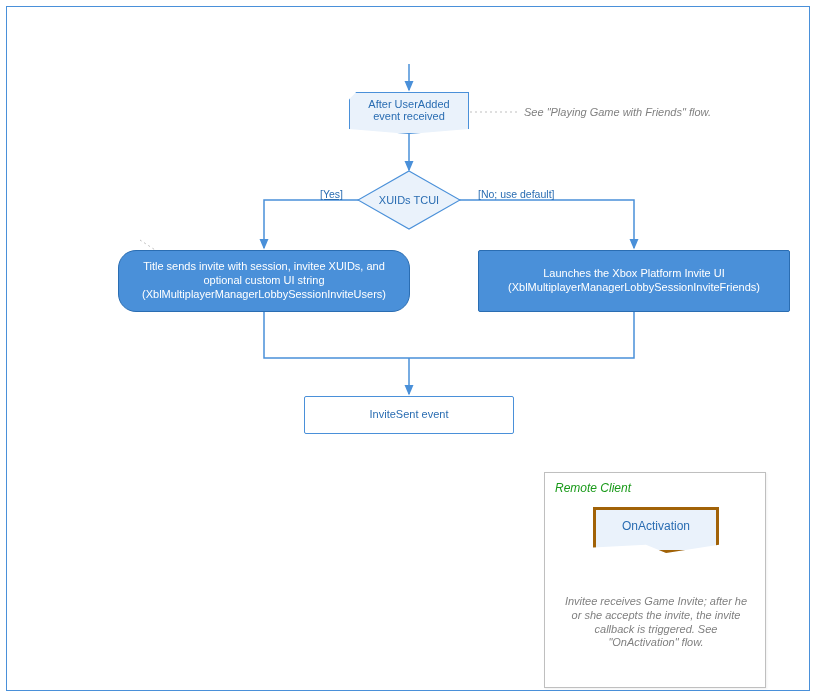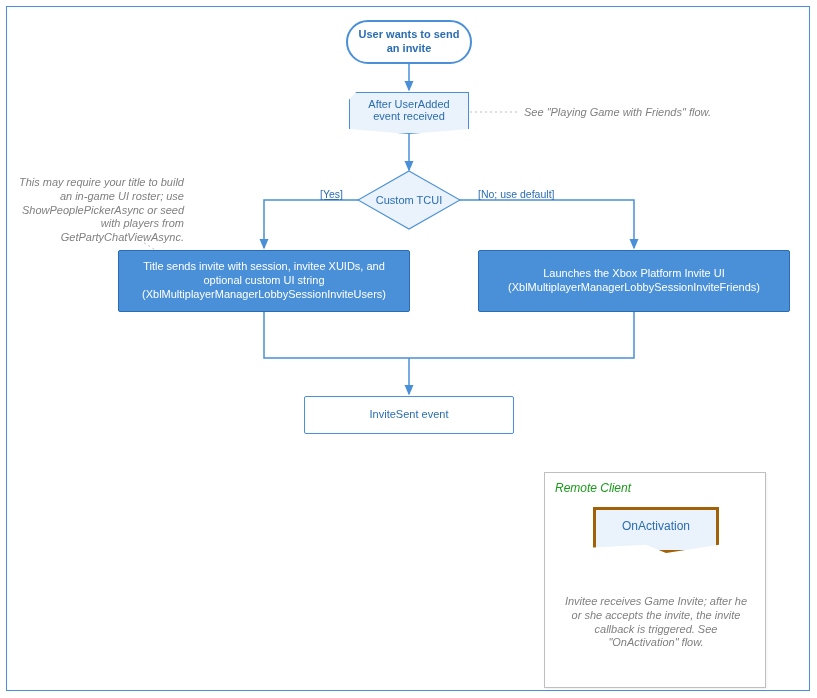--- a/index.html
+++ b/index.html
@@ -166,47 +166,41 @@
     <line x1="264" y1="230" x2="188" y2="230" stroke="#bfbfbf" stroke-width="1" stroke-dasharray="2,3" visibility="hidden"></line>
     <line x1="175" y1="263" x2="140" y2="240" stroke="#bfbfbf" stroke-width="1" stroke-dasharray="2,3"></line>
 
     <polyline points="264,312 264,358 409,358" fill="none" stroke="#4a90d9" stroke-width="1.5"></polyline>
     <polyline points="634,312 634,358 409,358" fill="none" stroke="#4a90d9" stroke-width="1.5"></polyline>
     <line x1="409" y1="358" x2="409" y2="394" stroke="#4a90d9" stroke-width="1.5" marker-end="url(#arrow)"></line>
 
     <line x1="654" y1="540" x2="654" y2="580" stroke="#bfbfbf" stroke-width="1" stroke-dasharray="2,3"></line>
   </svg>
 
-  <div class="shape terminator" style="left:346px; top:20px; width:126px; height:44px;">
-    <span>User wants to send an invite</span>
-  </div>
 
   <div class="data-shape" style="left:349px; top:92px; width:120px; height:42px;">
     <span>After UserAdded event received</span>
   </div>
 
   <div class="annotation right" style="left:524px; top:106px; width:200px;">
     <span>See "Playing Game with Friends" flow.</span>
   </div>
 
   <div class="decision-wrap" style="left:357px; top:170px; width:104px; height:60px;">
     <svg width="104" height="60" viewBox="0 0 104 60">
       <polygon points="52,1 103,30 52,59 1,30" fill="#eaf2fb" stroke="#4a90d9" stroke-width="1.2"></polygon>
     </svg>
-    <span class="decision-label">Custom TCUI</span>
+    <span class="decision-label">XUIDs TCUI</span>
   </div>
 
   <div class="branch-label" style="left:320px; top:188px;text-decoration:underline;">[Yes]</div>
   <div class="branch-label" style="left:478px; top:188px;">[No; use default]</div>
 
-  <div class="annotation left" style="left:14px; top:176px; width:170px;">
-    <span>This may require your title to build an in-game UI roster; use ShowPeoplePickerAsync or seed with players from GetPartyChatViewAsync.</span>
-  </div>
-
-  <div class="shape process" style="left:118px; top:250px; width:292px; height:62px;">
+
+  <div class="shape process" style="left:118px; top:250px; width:292px; height:62px;border-radius:18px;">
     <span>Title sends invite with session, invitee XUIDs, and optional custom UI string (XblMultiplayerManagerLobbySessionInviteUsers)</span>
   </div>
 
   <div class="shape process" style="left:478px; top:250px; width:312px; height:62px;">
     <span>Launches the Xbox Platform Invite UI (XblMultiplayerManagerLobbySessionInviteFriends)</span>
   </div>
 
   <div class="shape process-outline" style="left:304px; top:396px; width:210px; height:38px;">
     <span>InviteSent event</span>
   </div>

